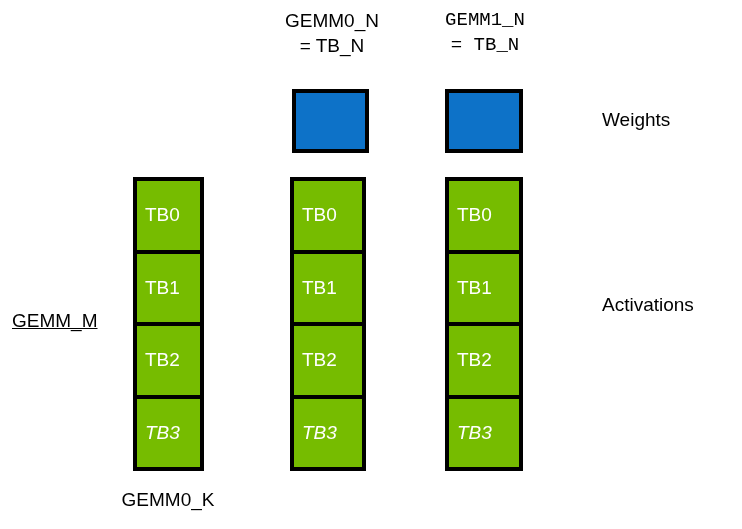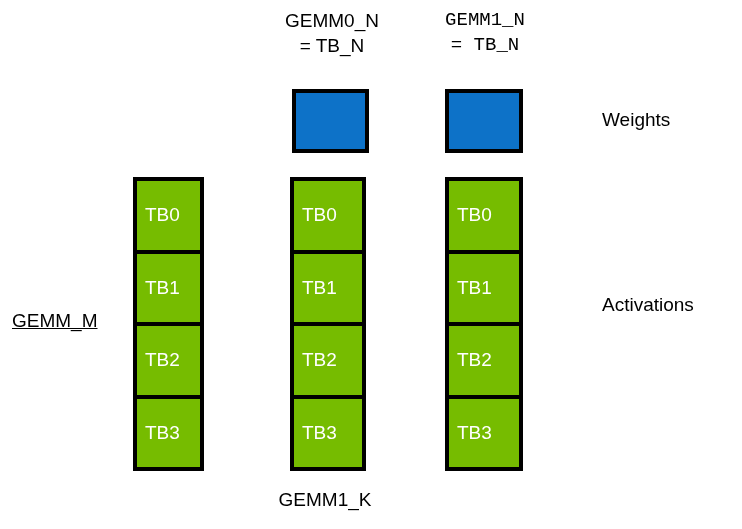--- a/index.html
+++ b/index.html
@@ -78,20 +78,21 @@
     flex: 1 1 0;
     background: #76bc00;
     border-bottom: 4px solid #000000;
     box-sizing: border-box;
     position: relative;
     display: flex;
     align-items: center;
   }
   .tb-cell:last-child {
     border-bottom: none;
+    font-style: italic;
   }
   .tb-cell-label {
     color: #ffffff;
     font-family: "Liberation Sans", sans-serif;
     font-size: 19px;
     line-height: 20px;
     padding-left: 8px;
     white-space: pre;
   }
 </style>
@@ -154,16 +155,16 @@
       <span class="tb-cell-label">TB1</span>
     </div>
     <div class="tb-cell">
       <span class="tb-cell-label">TB2</span>
     </div>
     <div class="tb-cell">
       <span class="tb-cell-label">TB3</span>
     </div>
   </div>
 
+  <div class="label" id="label-gemm0-k">GEMM0_K</div>
 
-  <div class="label" id="label-gemm1-k">GEMM1_K</div>
 
 </div>
 
 </body></html>

